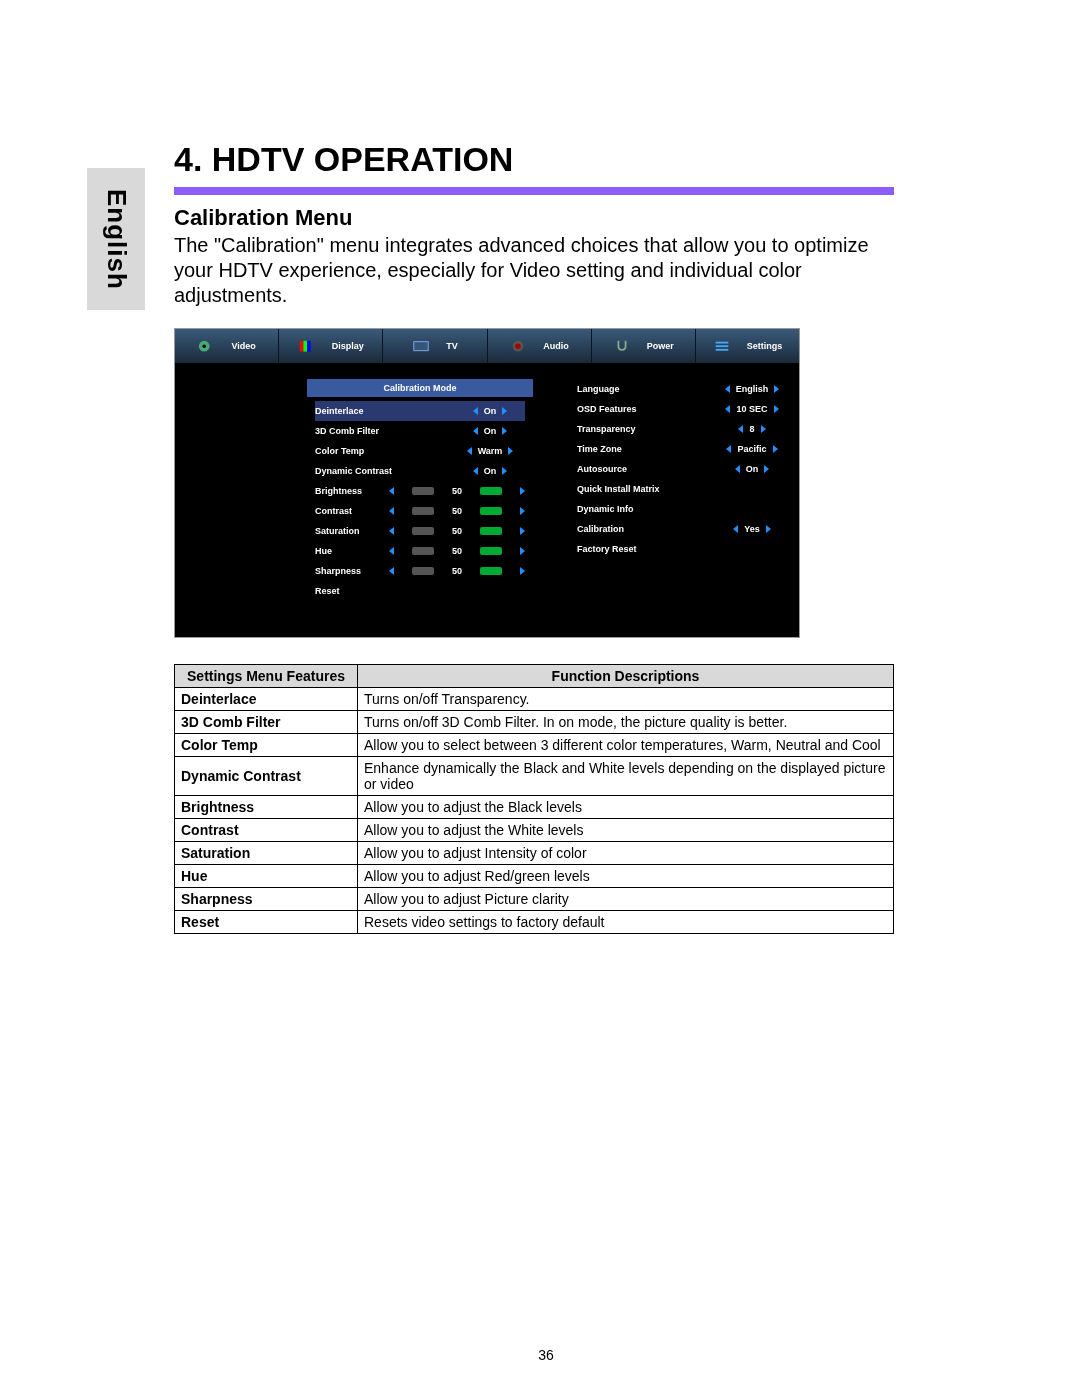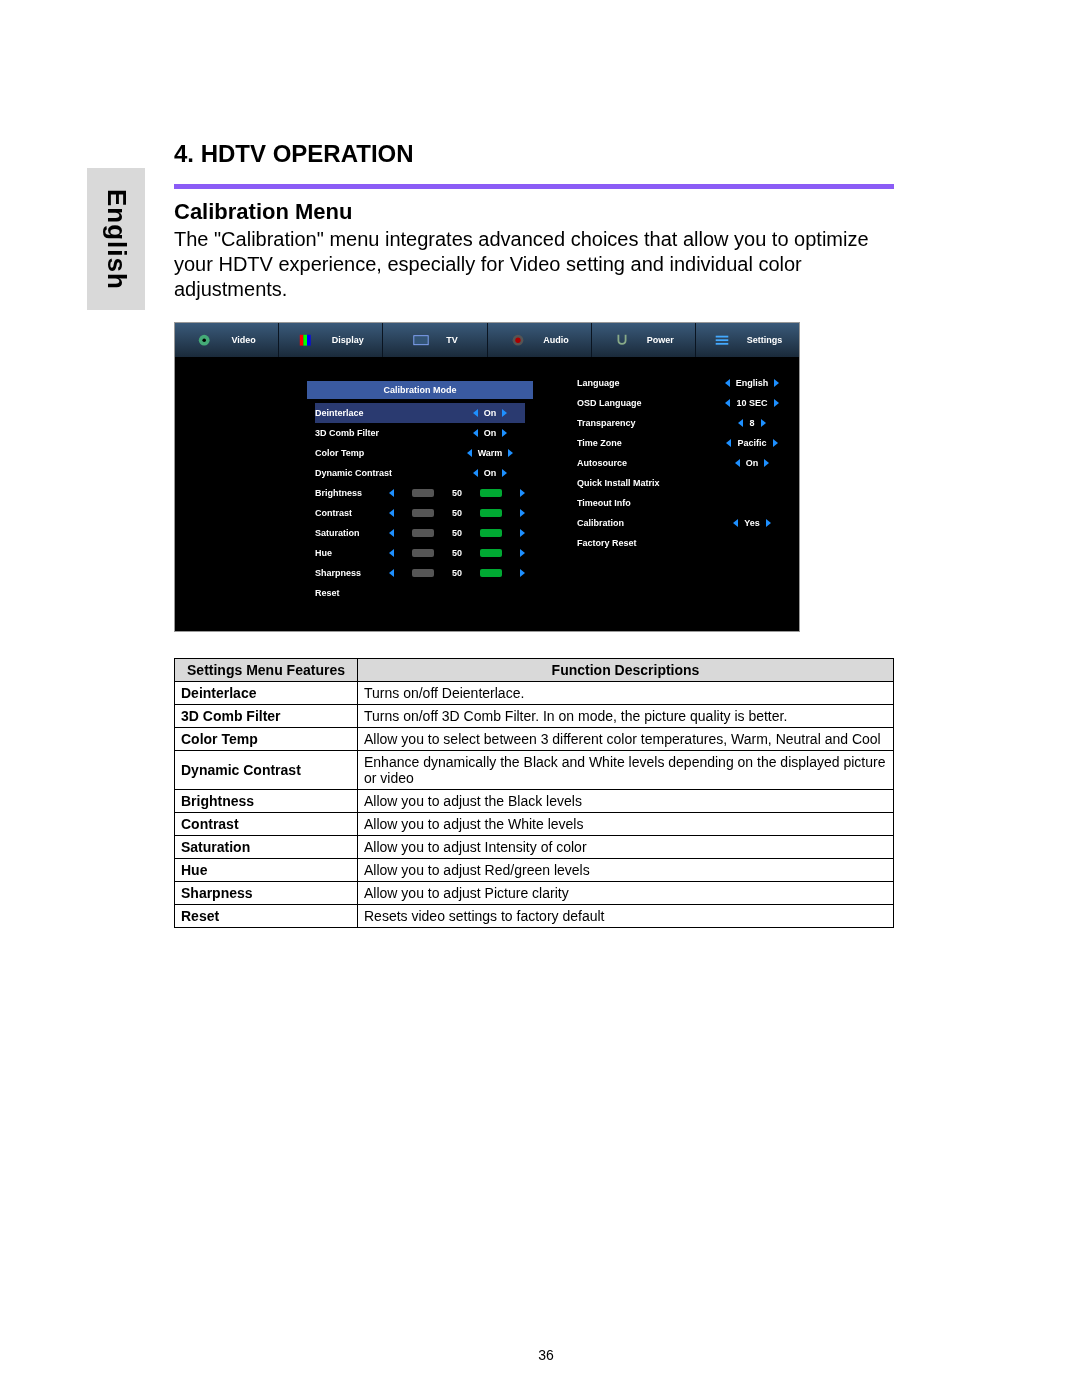--- a/index.html
+++ b/index.html
@@ -32,25 +32,25 @@
     font-size: 26px;
     letter-spacing: 1px;
   }
   .content {
     position: absolute;
     left: 174px;
     top: 140px;
     width: 720px;
   }
   h1 {
-    font-size: 24px;
+    font-size: 34px;
     font-weight: bold;
     margin: 0 0 4px 0;
-    border-bottom: 5px solid #8b5cf6;
-    padding-bottom: 16px;
+    border-bottom: 8px solid #8b5cf6;
+    padding-bottom: 8px;
   }
   h2 {
     font-size: 22px;
     font-weight: bold;
     margin: 10px 0 2px 0;
   }
   p.intro {
     font-size: 20px;
     margin: 0 0 20px 0;
     line-height: 1.25;
@@ -98,21 +98,21 @@
     flex: 1;
     padding: 6px 12px 6px 140px;
   }
   .osd-col.right { padding-left: 40px; padding-right: 12px;}
   .cal-header {
     background: #3a5aa0;
     color: #fff;
     text-align: center;
     font-size: 9px;
     padding: 4px 8px;
-    margin: 8px -8px 4px -8px;
+    margin: 0 -8px 4px -8px;
     font-weight: bold;
   }
   .osd-row {
     display: flex;
     align-items: center;
     height: 20px;
     font-size: 9px;
     font-weight: bold;
   }
   .osd-row.selected { background: #2a3a70; }
@@ -337,21 +337,21 @@
           <div id="osd-right">
               <div class="osd-row">
                 <span class="osd-label">Language</span>
                 <span class="osd-arrows">
                   <span class="tri-l"></span>
                   <span>English</span>
                   <span class="tri-r"></span>
                 </span>
               </div>
               <div class="osd-row">
-                <span class="osd-label">OSD Language</span>
+                <span class="osd-label">OSD Features</span>
                 <span class="osd-arrows">
                   <span class="tri-l"></span>
                   <span>10 SEC</span>
                   <span class="tri-r"></span>
                 </span>
               </div>
               <div class="osd-row">
                 <span class="osd-label">Transparency</span>
                 <span class="osd-arrows">
                   <span class="tri-l"></span>
@@ -372,21 +372,21 @@
                 <span class="osd-arrows">
                   <span class="tri-l"></span>
                   <span>On</span>
                   <span class="tri-r"></span>
                 </span>
               </div>
               <div class="osd-row">
                 <span class="osd-label">Quick Install Matrix</span>
               </div>
               <div class="osd-row">
-                <span class="osd-label">Timeout Info</span>
+                <span class="osd-label">Dynamic Info</span>
               </div>
               <div class="osd-row">
                 <span class="osd-label">Calibration</span>
                 <span class="osd-arrows">
                   <span class="tri-l"></span>
                   <span>Yes</span>
                   <span class="tri-r"></span>
                 </span>
               </div>
               <div class="osd-row">
@@ -400,21 +400,21 @@
     <table class="desc">
       <thead>
         <tr>
           <th>Settings Menu Features</th>
           <th>Function Descriptions</th>
         </tr>
       </thead>
       <tbody id="desc-body">
           <tr>
             <td class="feat">Deinterlace</td>
-            <td>Turns on/off Deienterlace.</td>
+            <td>Turns on/off Transparency.</td>
           </tr>
           <tr>
             <td class="feat">3D Comb Filter</td>
             <td>Turns on/off 3D Comb Filter. In on mode, the picture quality is better.</td>
           </tr>
           <tr>
             <td class="feat">Color Temp</td>
             <td>Allow you to select between 3 different color temperatures, Warm, Neutral and Cool</td>
           </tr>
           <tr>

